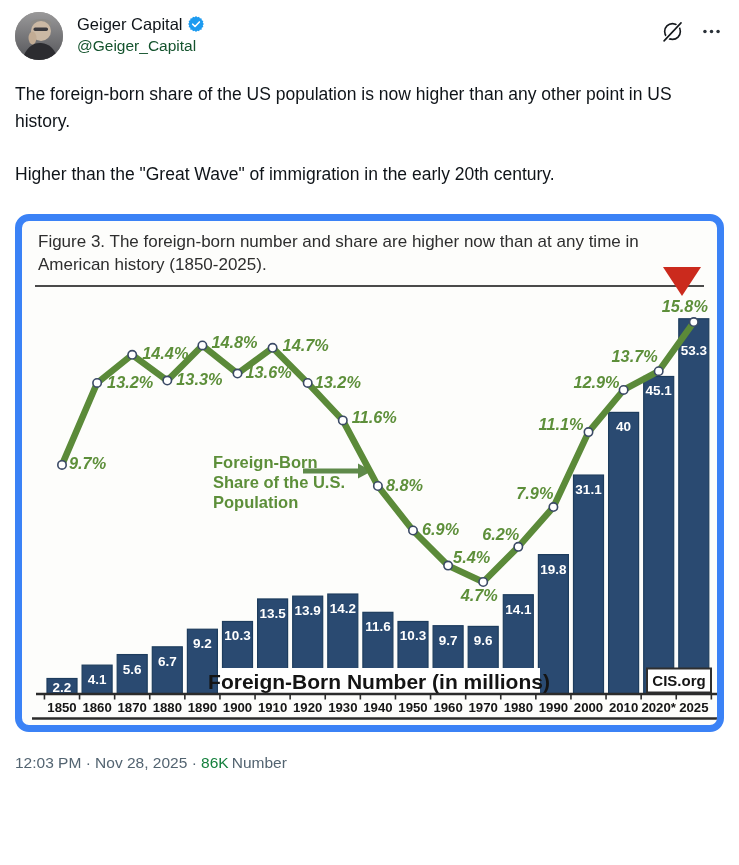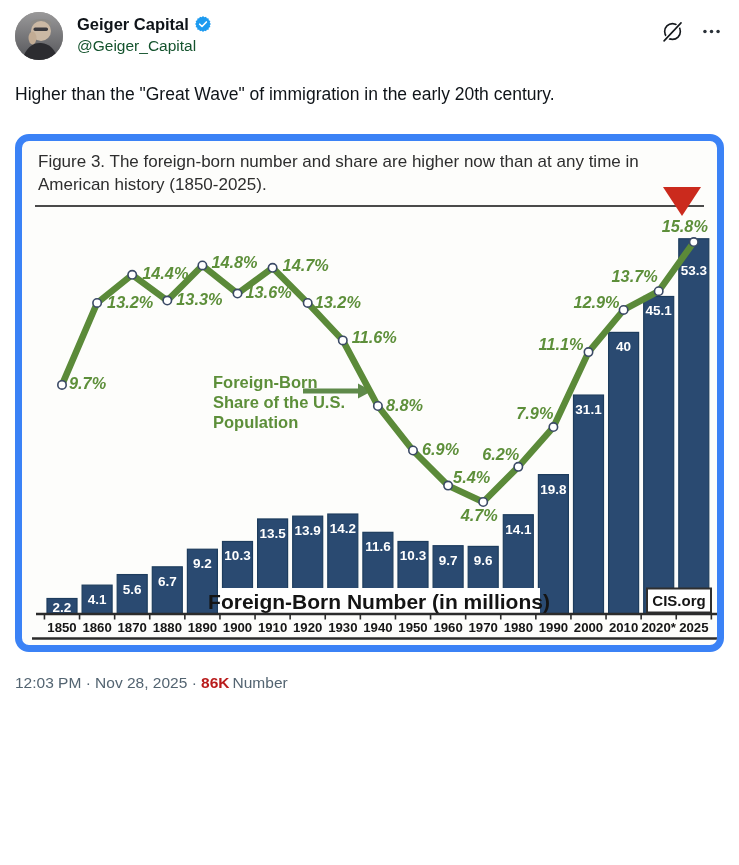--- a/index.html
+++ b/index.html
@@ -2,34 +2,34 @@
 <html><head>
 <meta charset="utf-8">
 <style>
   html,body{margin:0;padding:0;background:#ffffff;}
   body{width:739px;font-family:"Liberation Sans",sans-serif;color:#0f1419;}
   .tweet{padding:12px 15px 23px;position:relative;}
   .hdr{display:flex;align-items:flex-start;position:relative;}
   .avatar{width:48px;height:48px;border-radius:50%;overflow:hidden;flex:0 0 48px;cursor:pointer;background:#8a8884;}
   .avatar svg{display:block;}
   .id{margin-left:14px;padding-top:2px;}
-  .name-row{display:flex;align-items:center;gap:5px;font-weight:700;font-size:16.5px;line-height:20px;color:#0f1419;cursor:pointer;}
+  .name-row{display:flex;align-items:center;gap:5px;font-weight:400;font-size:16.5px;line-height:20px;color:#0f1419;cursor:pointer;}
   .handle{color:#14532d;font-size:15.5px;line-height:20px;margin-top:2px;}
   .hdr-icons{position:absolute;right:2px;top:8px;display:flex;gap:17px;align-items:center;}
   .icon-btn{cursor:pointer;display:flex;align-items:center;}
   .body-text{margin-top:21px;font-size:17.5px;line-height:27px;}
   .tw-p{margin:0 0 26px;}
   .tw-p.tight{margin-bottom:0;}
   .media{margin-top:26px;border:7px solid #3b82f6;border-radius:14px;overflow:hidden;position:relative;background:#fdfdfb;cursor:pointer;}
   .fig-title{margin:0 13px;padding:9px 4px 9px 3px;font-size:17px;line-height:23px;color:#2e2e2e;border-bottom:2px solid #4a4a4a;}
   .red-tri{position:absolute;left:641px;top:46px;width:0;height:0;border-left:19px solid transparent;border-right:19px solid transparent;border-top:29px solid #cb2a1d;z-index:3;}
   #chart-svg{display:block;}
   svg text{font-family:"Liberation Sans",sans-serif;}
   .footer{margin-top:22px;font-size:15.5px;color:#536471;}
-  .footer b{color:#b91c1c;font-weight:700;margin-top:14px;}
+  .footer b{color:#15803d;font-weight:400;margin-top:14px;}
   .views-label{margin-left:3px;}
 </style>
 </head>
 <body>
 
 <div class="tweet">
 
   <div class="hdr">
     <div class="avatar">
       <svg viewBox="0 0 48 48" width="48" height="48">
@@ -69,20 +69,21 @@
         <svg width="21" height="21" viewBox="0 0 24 24">
           <circle cx="4.5" cy="12" r="2" fill="#2a3138"></circle>
           <circle cx="12" cy="12" r="2" fill="#2a3138"></circle>
           <circle cx="19.5" cy="12" r="2" fill="#2a3138"></circle>
         </svg>
       </span>
     </div>
   </div>
 
   <div class="body-text">
+    <p class="tw-p">The foreign-born share of the US population is now higher than any other point in US history.</p>
     <p class="tw-p tight">Higher than the "Great Wave" of immigration in the early 20th century.</p>
   </div>
 
   <div class="media">
     <div class="fig-title">Figure 3. The foreign-born number and share are higher now than at any time in American history (1850-2025).</div>
     <div class="red-tri" style="border-top-color: rgb(203, 42, 29);"></div>
     <svg id="chart-svg" viewBox="0 0 707 438" width="707" height="438">
         <g>
           <rect x="25" y="391.512" width="30" height="15.488000000000001" fill="#2a4a71" stroke="#1d3c5d" stroke-width="1.2"></rect>
           <rect x="60.099999999999994" y="378.136" width="30" height="28.863999999999997" fill="#2a4a71" stroke="#1d3c5d" stroke-width="1.2"></rect>

